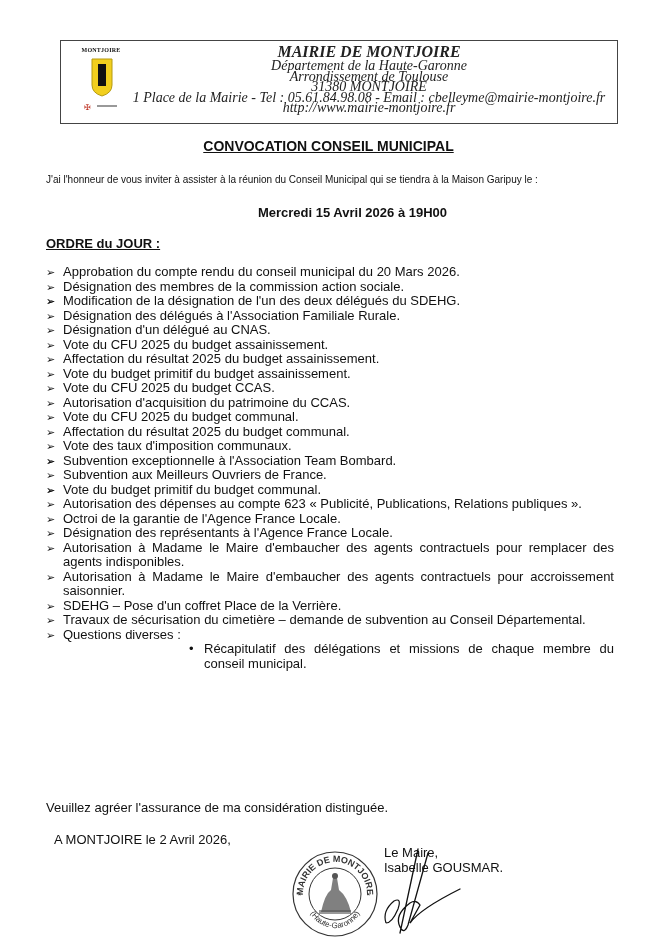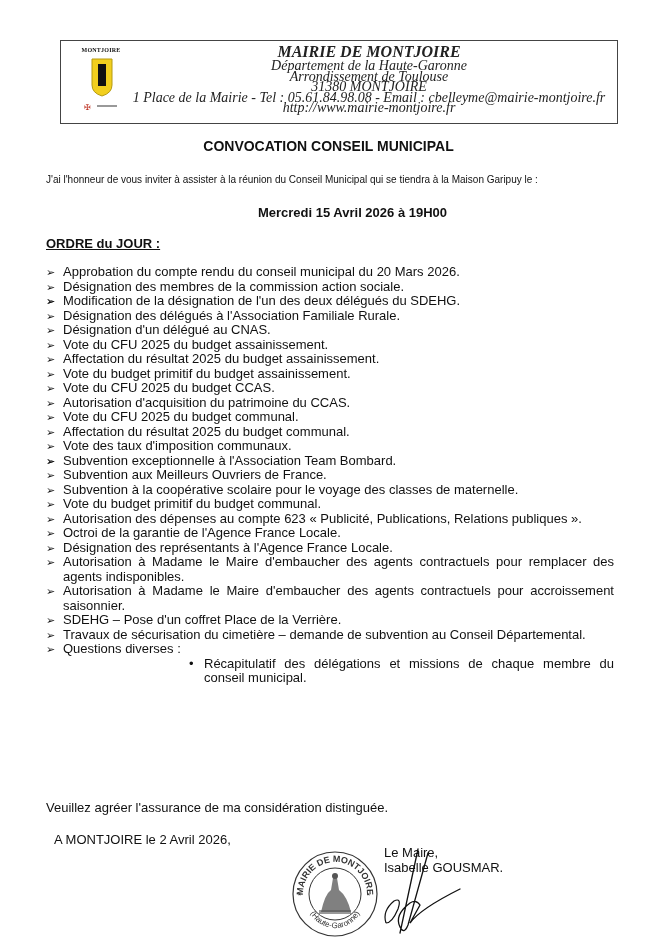--- a/index.html
+++ b/index.html
@@ -6,21 +6,21 @@
   body { width:657px; height:944px; position:relative; overflow:hidden; color:#111; font-family:"Liberation Sans", sans-serif; }
   .header-box { position:absolute; left:60px; top:40px; width:558px; height:84px; border:1px solid #444; box-sizing:border-box; }
   .logo { position:absolute; left:20px; top:6px; width:40px; height:70px; }
   .logo-town { position:absolute; left:0; top:0; width:40px; text-align:center; font-family:"Liberation Serif", serif; font-size:6px; font-weight:bold; letter-spacing:0.2px; }
   .shield { position:absolute; left:10px; top:10px; }
   .cross { position:absolute; left:3px; top:56px; font-size:8px; color:#c0392b; }
   .logo-sub { position:absolute; left:16px; top:58px; width:20px; height:2px; background:#999; }
   .header-text { position:absolute; left:60px; right:0; top:2px; text-align:center; font-family:"Liberation Serif", serif; font-style:italic; color:#222; }
   .h-title { font-size:16px; font-weight:bold; line-height:18px; }
   .h-line { font-size:14px; line-height:10.5px; }
-  .title { position:absolute; left:0; width:657px; top:138px; text-align:center; font-size:14px; font-weight:bold; }
+  .title { position:absolute; left:0; width:657px; top:138px; text-align:center; font-size:14px; font-weight:bold; text-decoration:underline; }
   .intro { position:absolute; left:46px; top:172px; width:568px; font-size:10px; line-height:16px; }
   .date-line { position:absolute; left:0; width:657px; top:205px; text-align:center; font-size:13px; font-weight:bold; padding-left:48px; box-sizing:border-box; }
   .ordre { position:absolute; left:46px; top:236px; font-size:13px; font-weight:bold; text-decoration:underline; }
   .agenda { position:absolute; left:46px; top:265px; width:568px; list-style:none; margin:0; padding:0; font-size:13px; line-height:14.5px; }
   .agenda li { position:relative; padding-left:17px; text-align:justify; }
   .agenda li .arrow { position:absolute; left:0; top:0; font-size:11px; }
   .sub-list { list-style:none; margin:0; padding:0 0 0 124px; }
   .sub-list li { padding-left:17px; }
   .sub-list li .bullet { position:absolute; left:2px; top:0; }
   .closing { position:absolute; left:46px; top:800px; font-size:13px; }
@@ -71,21 +71,21 @@
     <li><span class="arrow">➢</span><span>Affectation du résultat 2025 du budget assainissement.</span></li>
     <li><span class="arrow">➢</span><span>Vote du budget primitif du budget assainissement.</span></li>
     <li><span class="arrow">➢</span><span>Vote du CFU 2025 du budget CCAS.</span></li>
     <li><span class="arrow">➢</span><span>Autorisation d'acquisition du patrimoine du CCAS.</span></li>
     <li><span class="arrow">➢</span><span>Vote du CFU 2025 du budget communal.</span></li>
     <li><span class="arrow">➢</span><span>Affectation du résultat 2025 du budget communal.</span></li>
     <li><span class="arrow">➢</span><span>Vote des taux d'imposition communaux.</span></li>
     <li><span class="arrow">➢</span></li>
     <li><span class="arrow">➢</span><span>Subvention exceptionnelle à l'Association Team Bombard.</span></li>
     <li><span class="arrow">➢</span><span>Subvention aux Meilleurs Ouvriers de France.</span></li>
-    <li><span class="arrow">➢</span><span>Subvention à la coopérative scolaire pour le voyage des classes de maternelle.</span></li>
+    <li><span class="arrow">➢</span></li>
     <li><span class="arrow">➢</span><span>Vote du budget primitif du budget communal.</span></li>
     <li><span class="arrow">➢</span><span>Autorisation des dépenses au compte 623 « Publicité, Publications, Relations publiques ».</span></li>
     <li><span class="arrow">➢</span><span>Octroi de la garantie de l'Agence France Locale.</span></li>
     <li><span class="arrow">➢</span><span>Désignation des représentants à l'Agence France Locale.</span></li>
     <li><span class="arrow">➢</span><span>Autorisation à Madame le Maire d'embaucher des agents contractuels pour remplacer des agents indisponibles.</span></li>
     <li><span class="arrow">➢</span><span>Autorisation à Madame le Maire d'embaucher des agents contractuels pour accroissement saisonnier.</span></li>
     <li><span class="arrow">➢</span><span>SDEHG – Pose d'un coffret Place de la Verrière.</span></li>
     <li><span class="arrow">➢</span><span>Travaux de sécurisation du cimetière – demande de subvention au Conseil Départemental.</span></li>
     <li><span class="arrow">➢</span><span>Questions diverses :</span><ul class="sub-list">
         <li style="position: relative;"><span class="bullet">•</span><span>Récapitulatif des délégations et missions de chaque membre du conseil municipal.</span></li>

